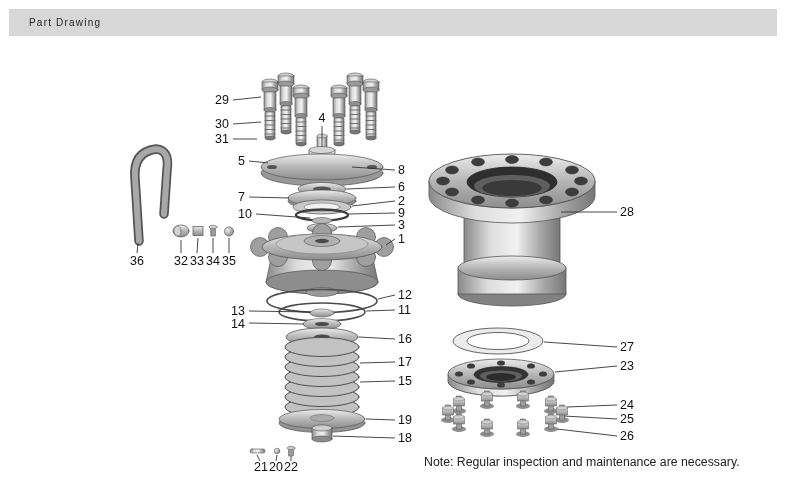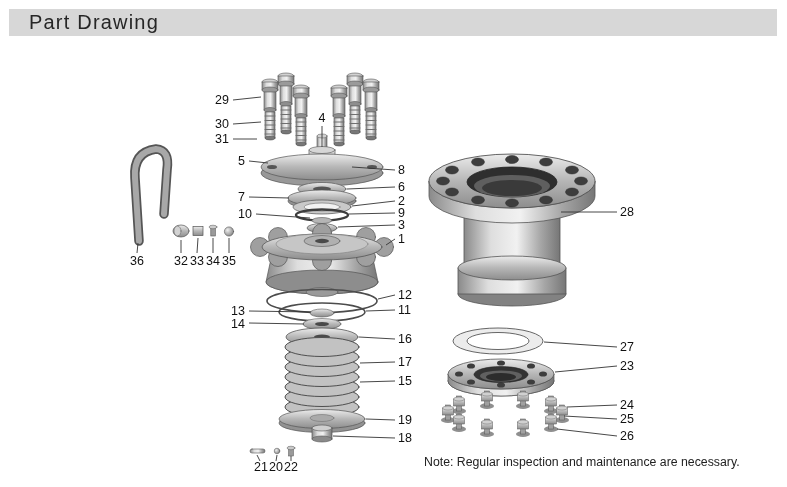--- a/index.html
+++ b/index.html
@@ -1,20 +1,20 @@
 <!DOCTYPE html>
 <html><head>
 <meta charset="utf-8">
 <style>
   html,body{margin:0;padding:0;background:#fff;}
   .page{position:relative;width:787px;height:487px;background:#ffffff;overflow:hidden;
         font-family:"Liberation Sans",sans-serif;}
   .header-bar{position:absolute;left:9px;top:9px;width:768px;height:27px;background:#d7d7d7;
               display:flex;align-items:center;}
-  .header-bar span{padding-left:20px;font-size:20px;letter-spacing:1.2px;color:#262626;}
+  .header-bar span{padding-left:20px;font-size:10px;letter-spacing:1.2px;color:#262626;}
   svg{position:absolute;left:0;top:0;}
   .co{font-size:12.5px;fill:#111;}
   .note-text{font-size:12.3px;fill:#222;}
   .leader{stroke:#333;stroke-width:0.9;}
 </style>
 </head>
 <body>
 
 <div class="page">
   <div class="header-bar">

